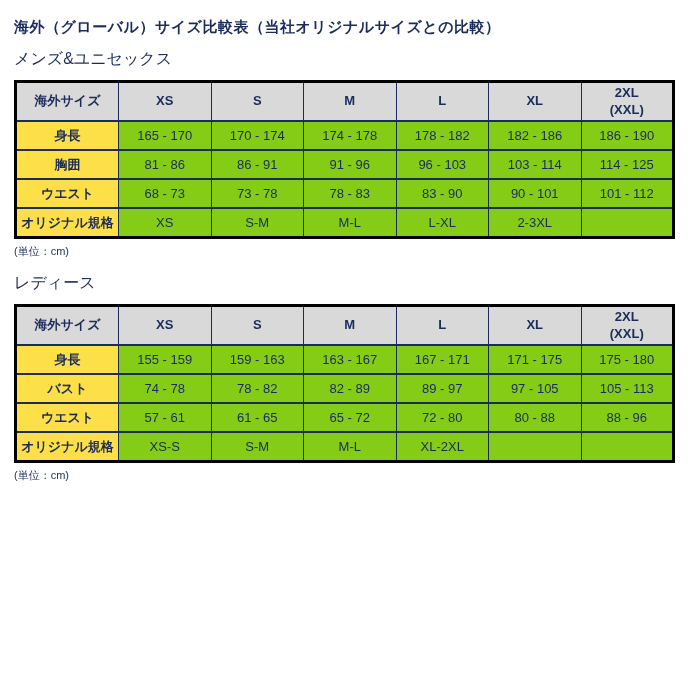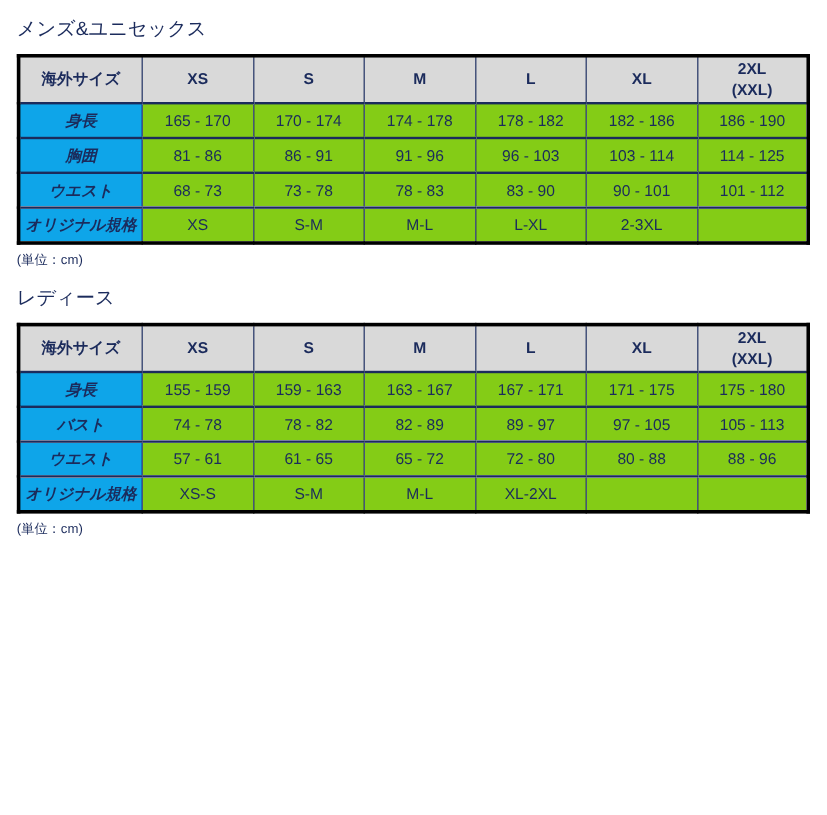--- a/index.html
+++ b/index.html
@@ -49,44 +49,44 @@
   }
   table.size-table thead th {
     background: #d9d9d9;
     font-size: 13px;
     font-weight: bold;
     height: 37px;
     white-space: pre-line;
     line-height: 1.25;
   }
   table.size-table tbody th {
-    background: #0ea5e9;
+    background: #fde047;
     font-size: 13px;
     font-weight: bold;
     height: 27px;
-    font-style: italic;
   }
   table.size-table tbody td {
     background: #84cc16;
     font-size: 13px;
     font-weight: normal;
     height: 27px;
   }
   .unit-note {
     width: 658px;
     font-size: 11px;
     margin: 5px 0 14px 0;
   }
   .section { margin-bottom: 2px; }
 </style>
 </head>
 <body>
 
 <div class="page">
 
+  <h1 class="page-title">海外（グローバル）サイズ比較表（当社オリジナルサイズとの比較）</h1>
 
   <div class="section">
     <h2 class="section-heading">メンズ&amp;ユニセックス</h2>
 
     <table class="size-table">
       <colgroup>
         <col class="label-col">
           <col class="size-col">
           <col class="size-col">
           <col class="size-col">

